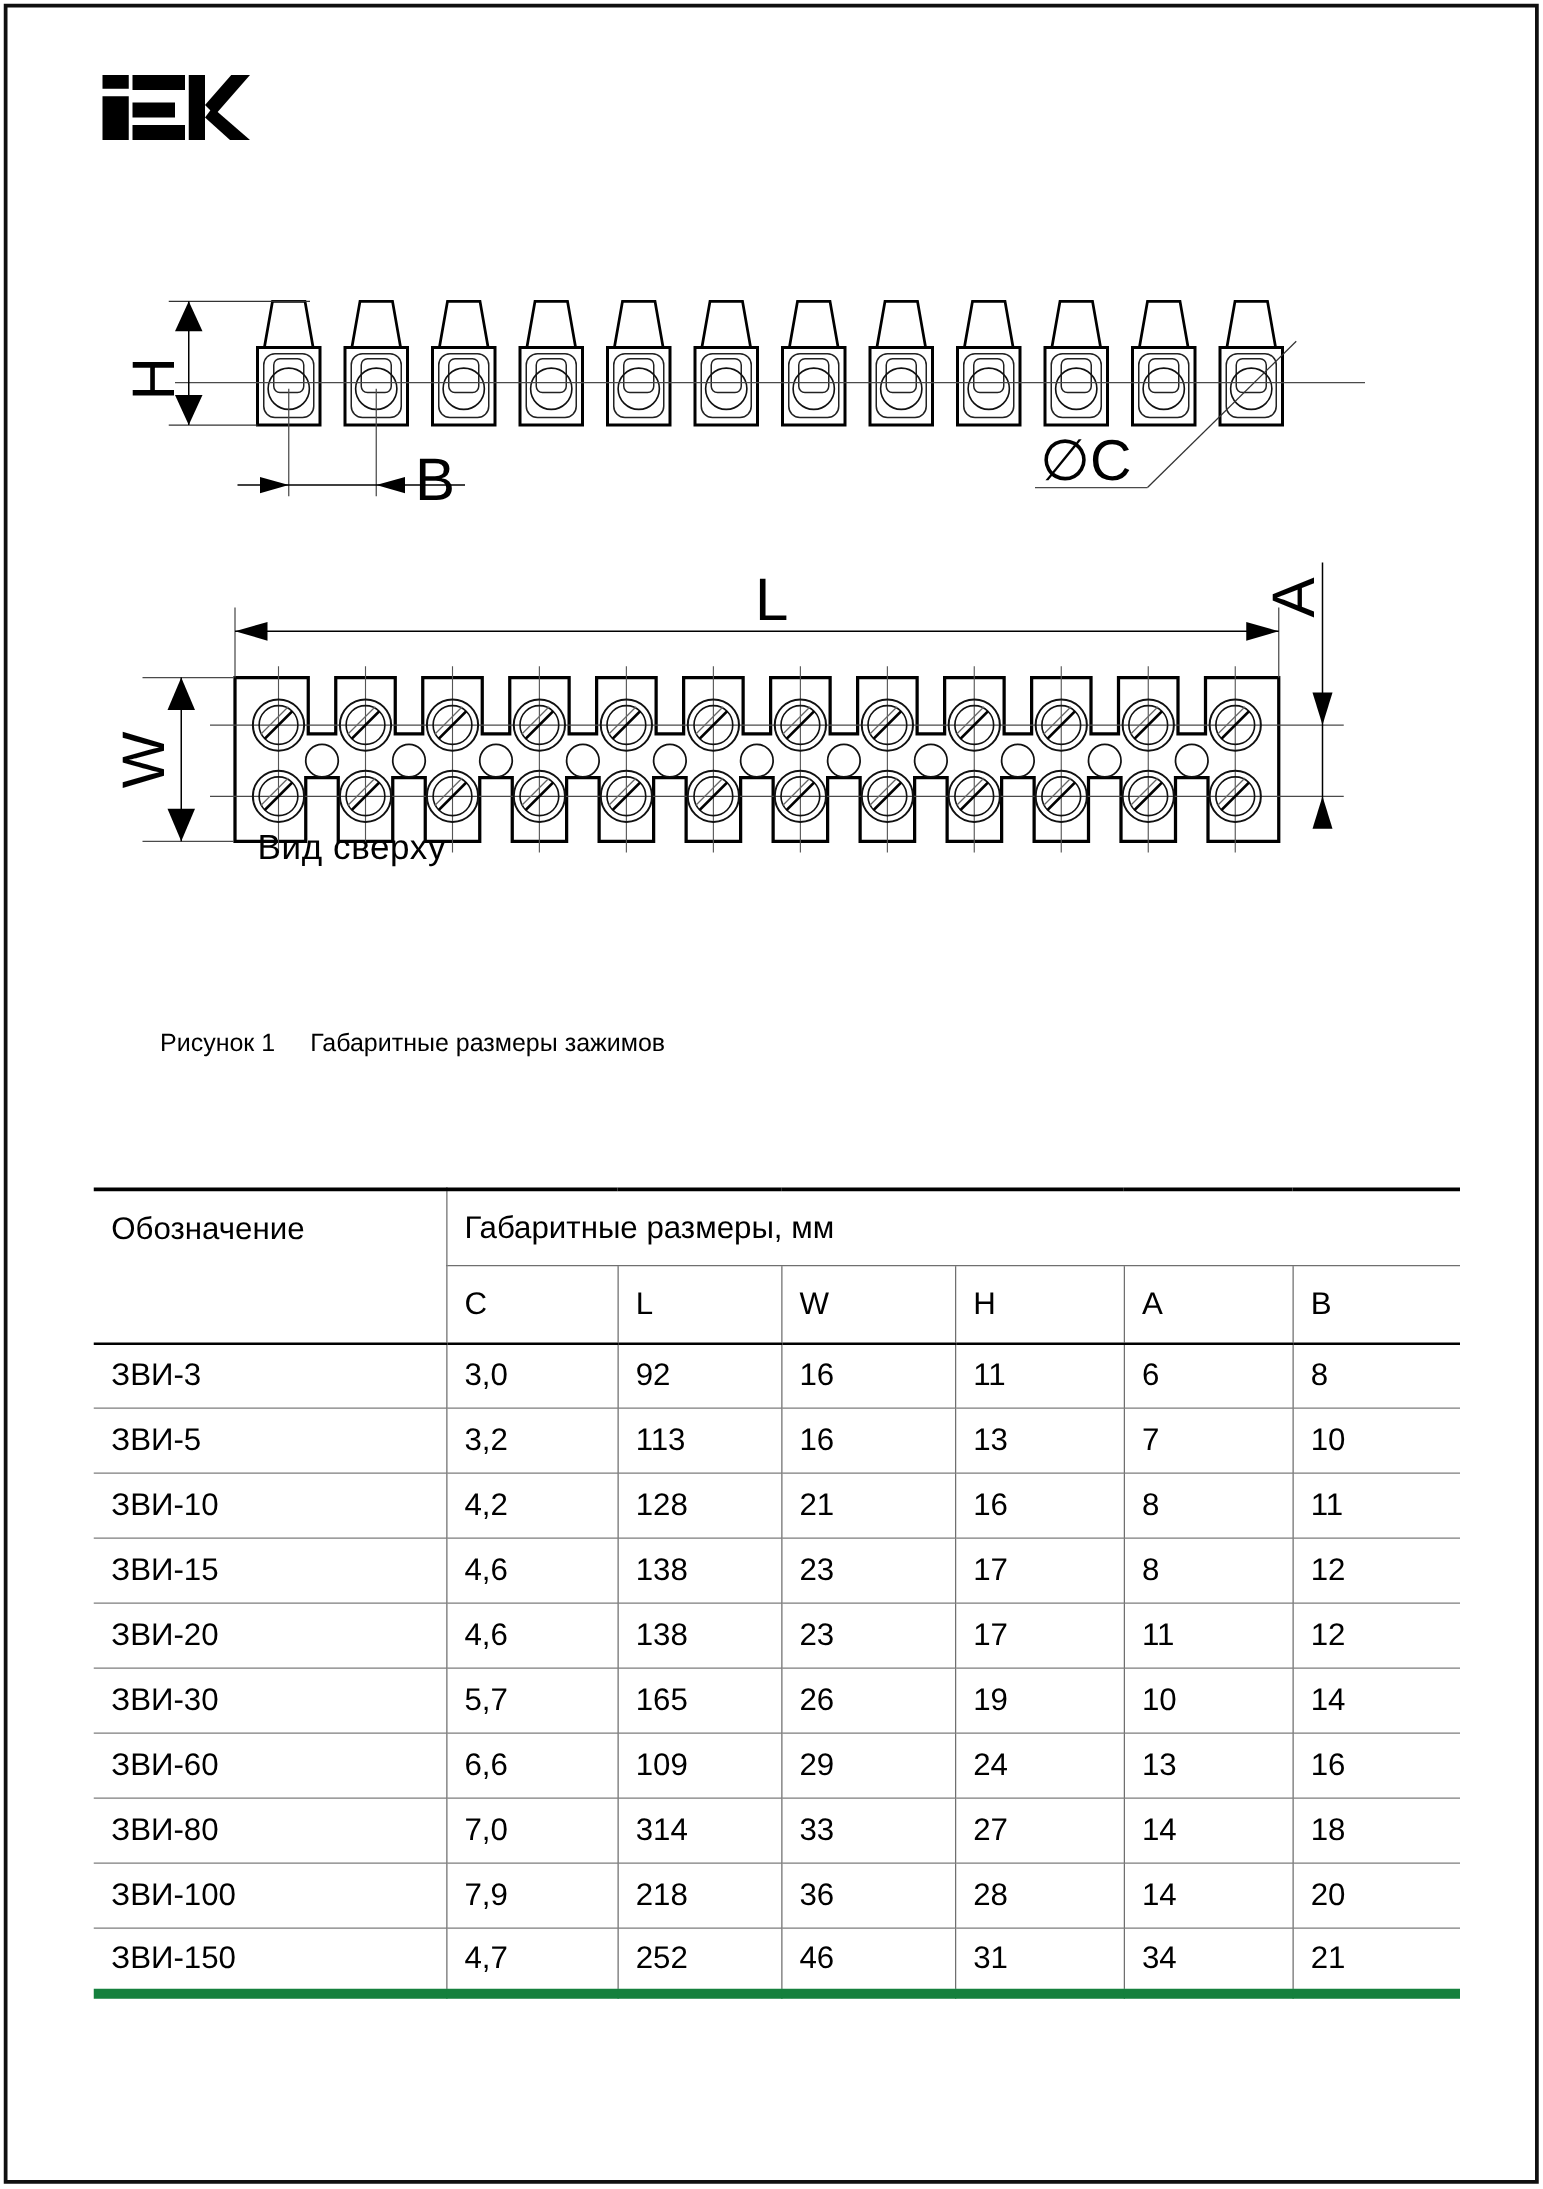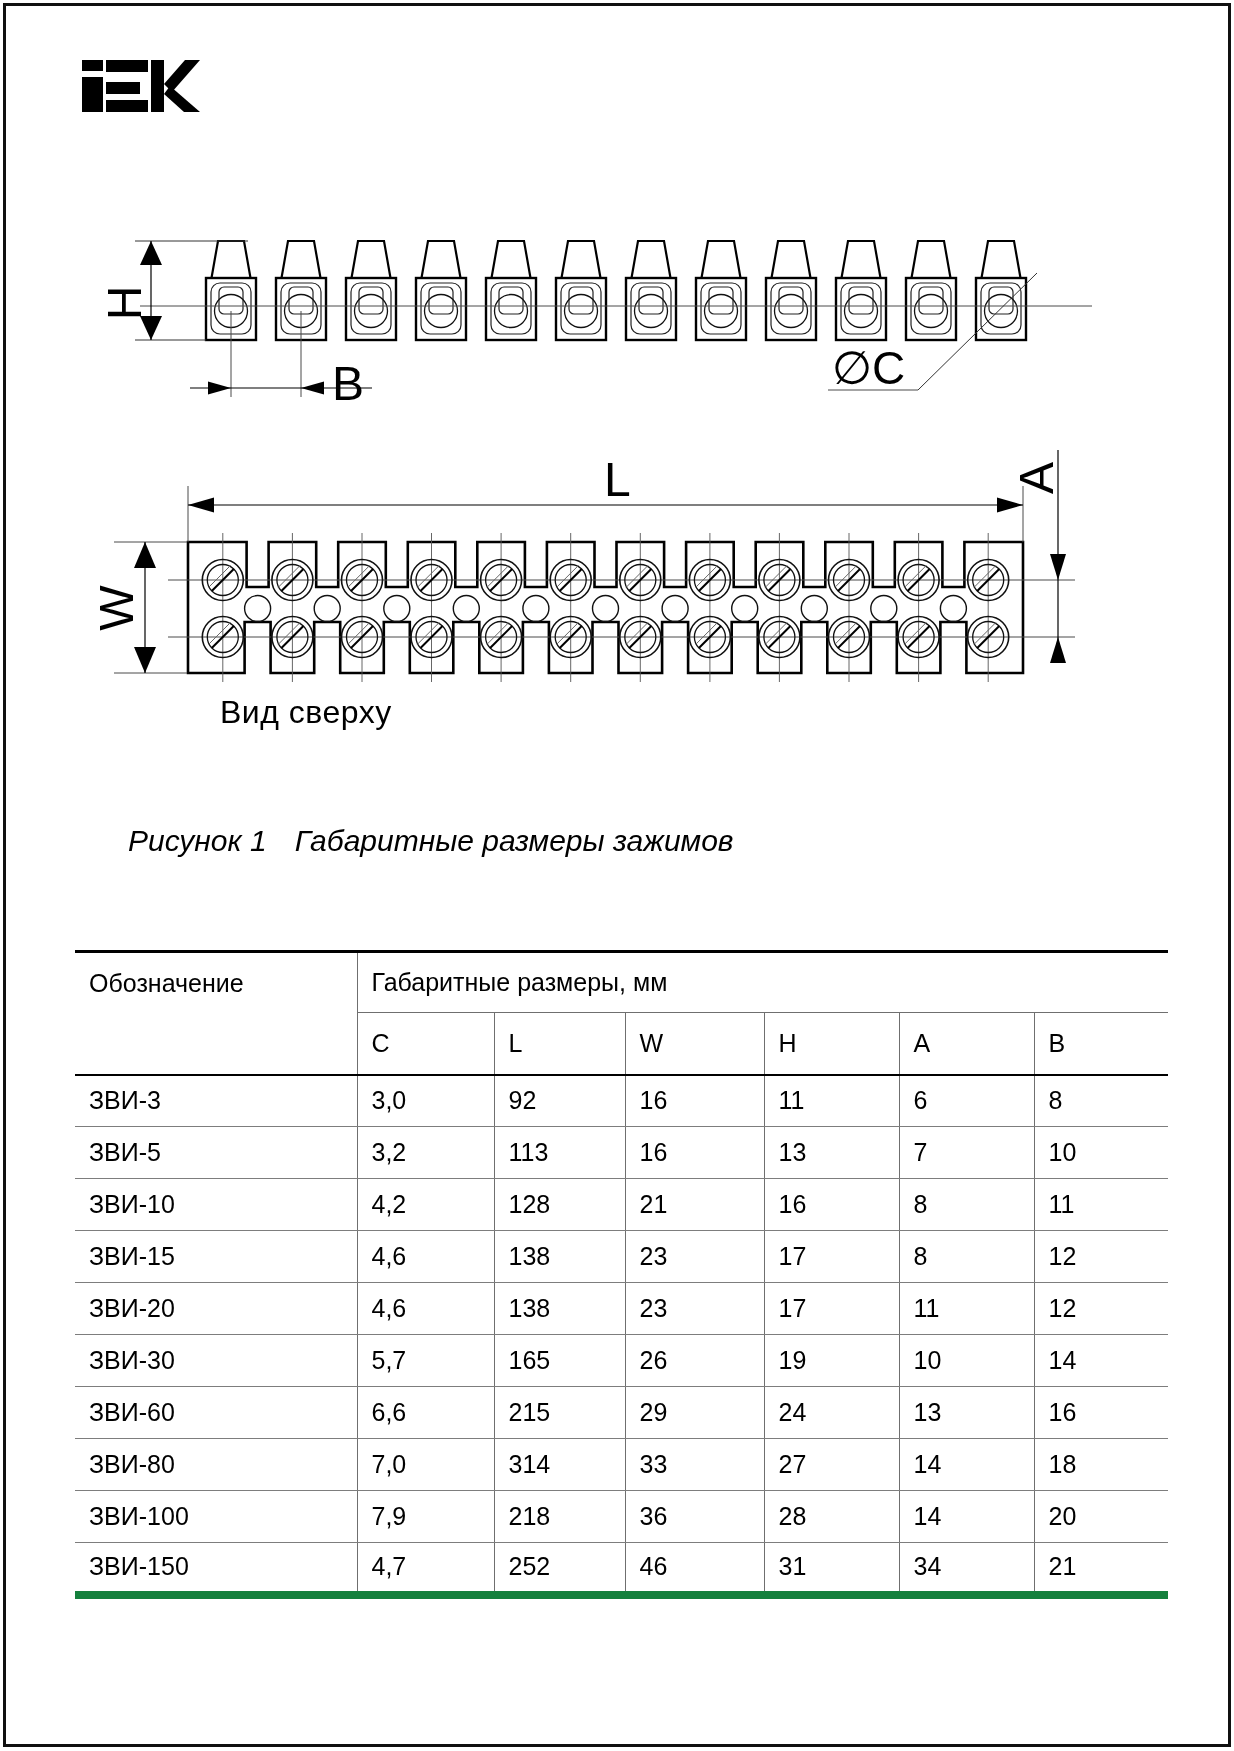--- a/index.html
+++ b/index.html
@@ -3,22 +3,22 @@
 <meta charset="utf-8">
 <style>
   html,body{margin:0;padding:0;}
   body{
     width:1234px;height:1751px;position:relative;background:#ffffff;
     font-family:"Liberation Sans", sans-serif;color:#000;overflow:hidden;
   }
   .frame{position:absolute;left:3px;top:3px;right:3px;bottom:4px;border:3px solid #101010;}
   .abs{position:absolute;}
   svg text{font-family:"Liberation Sans","DejaVu Sans",sans-serif;fill:#000;}
-  .view-label{position:absolute;left:206px;top:694px;font-size:32px;letter-spacing:0.5px;margin-left:14px;}
-  .caption{position:absolute;left:128px;top:824px;font-size:30px;font-style:italic;}
+  .view-label{position:absolute;left:206px;top:662px;font-size:28px;letter-spacing:0.5px;}
+  .caption{position:absolute;left:128px;top:824px;font-size:20px;}
   .caption .fig-label{margin-right:28px;}
   
   .dim-table{
     position:absolute;left:75px;top:950px;width:1093px;
     border-collapse:collapse;table-layout:fixed;font-size:25px;
     border-top:3px solid #000;border-bottom:8px solid #15803d;
   }
   .dim-table th,.dim-table td{
     font-weight:normal;text-align:left;padding:0 0 0 14px;vertical-align:middle;
   }
@@ -274,21 +274,21 @@
       <td>5,7</td>
       <td>165</td>
       <td>26</td>
       <td>19</td>
       <td>10</td>
       <td class="last">14</td>
     </tr>
     <tr>
       <td>ЗВИ-60</td>
       <td>6,6</td>
-      <td>215</td>
+      <td>109</td>
       <td>29</td>
       <td>24</td>
       <td>13</td>
       <td class="last">16</td>
     </tr>
     <tr>
       <td>ЗВИ-80</td>
       <td>7,0</td>
       <td>314</td>
       <td>33</td>

